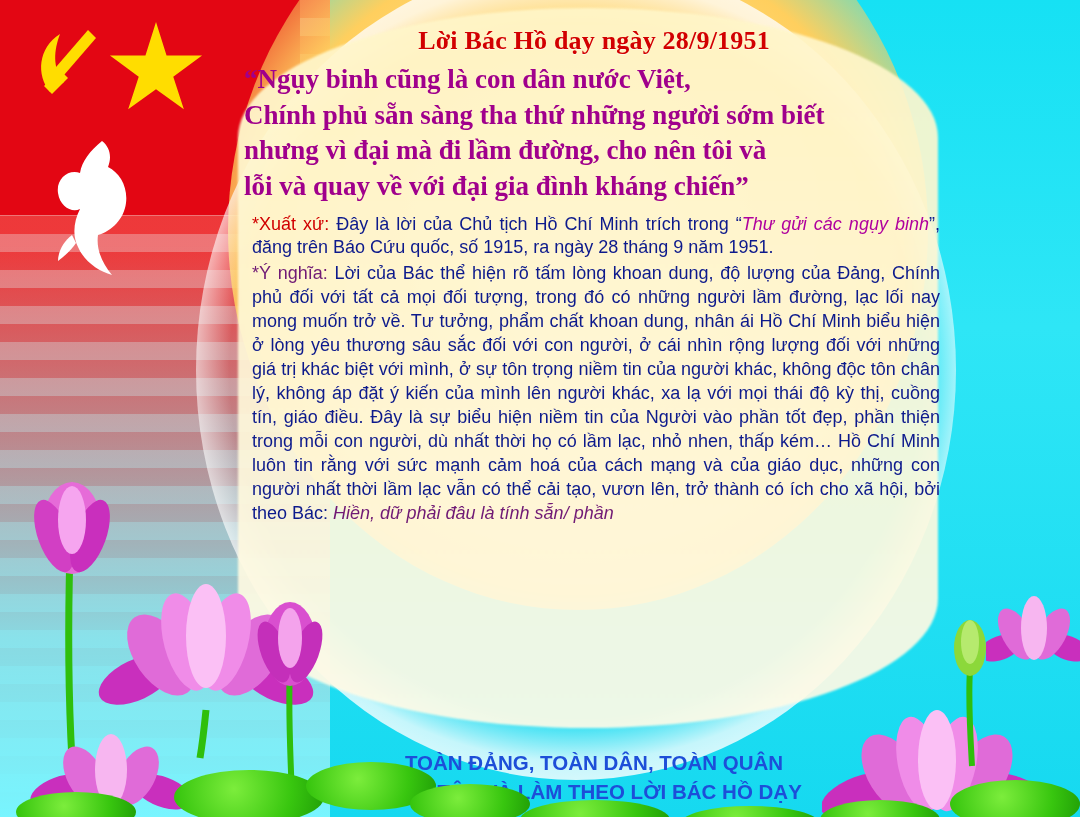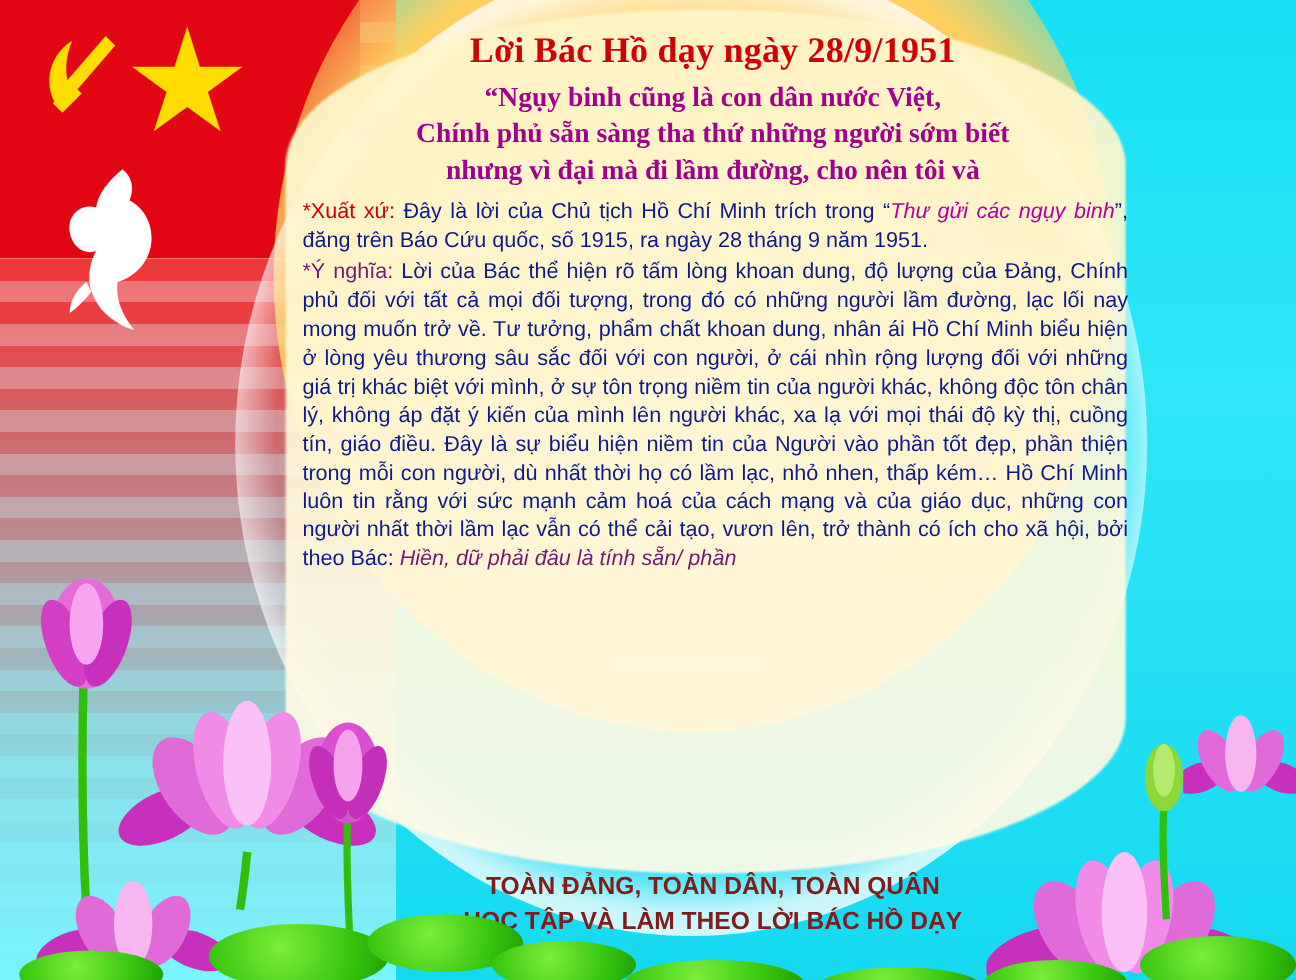--- a/index.html
+++ b/index.html
@@ -108,32 +108,31 @@
     left: 238px;
     top: 18px;
     width: 712px;
   }
 
   .headline {
     text-align: center;
     color: #d20000;
     font-family: "Liberation Serif", serif;
     font-weight: bold;
-    font-size: 30px;
+    font-size: 26px;
     letter-spacing: 0.2px;
     margin: 8px 0 6px 0;
     text-shadow: 0 1px 0 rgba(255,255,255,0.6);
   }
 
   .quote {
-    text-align: center;
     color: #a0008c;
     font-family: "Liberation Serif", serif;
     font-weight: bold;
-    font-size: 23px;
+    font-size: 27px;
     line-height: 1.32;
     padding: 0 6px;
     margin-bottom: 8px;
   }
 
   .body-block {
     color: #0d1a8c;
     font-family: "Liberation Sans", sans-serif;
     font-weight: normal;
     font-size: 18px;
@@ -155,24 +154,24 @@
   }
   .para-meaning { text-align: justify; }
   .para-bac {
     text-align: center;
     margin-top: 4px;
   }
 
   .slogan {
     position: absolute;
     left: 238px;
-    top: 724px;
+    top: 748px;
     width: 712px;
     text-align: center;
-    color: #7f1d1d;
+    color: #1d4ed8;
     font-family: "Liberation Sans", sans-serif;
     font-weight: bold;
     font-size: 20.5px;
     line-height: 1.42;
   }
 
   
   .lotus-layer { position: absolute; inset: 0; pointer-events: none; }
   .pad {
     position: absolute;
@@ -209,20 +208,21 @@
   <div class="card"></div>
 
   <div class="content">
 
     <div class="headline">Lời Bác Hồ dạy ngày 28/9/1951</div>
 
     <div class="quote">
       <div>“Ngụy binh cũng là con dân nước Việt,</div>
       <div>Chính phủ sẵn sàng tha thứ những người sớm biết</div>
       <div>nhưng vì đại mà đi lầm đường, cho nên tôi và</div>
+      <div>lỗi và quay về với đại gia đình kháng chiến”</div>
     </div>
 
     <div class="body-block">
       <p><span class="lbl-origin">*Xuất xứ:</span><span> Đây là lời của Chủ tịch Hồ Chí Minh trích trong “</span><span class="it-purple">Thư gửi các ngụy binh</span><span>”, đăng trên Báo Cứu quốc, số 1915, ra ngày 28 tháng 9 năm 1951.</span></p>
 
       <p class="para-meaning"><span class="lbl-meaning">*Ý nghĩa:</span><span> Lời của Bác thể hiện rõ tấm lòng khoan dung, độ lượng của Đảng, Chính phủ đối với tất cả mọi đối tượng, trong đó có những người lầm đường, lạc lối nay mong muốn trở về. Tư tưởng, phẩm chất khoan dung, nhân ái Hồ Chí Minh biểu hiện ở lòng yêu thương sâu sắc đối với con người, ở cái nhìn rộng lượng đối với những giá trị khác biệt với mình, ở sự tôn trọng niềm tin của người khác, không độc tôn chân lý, không áp đặt ý kiến của mình lên người khác, xa lạ với mọi thái độ kỳ thị, cuồng tín, giáo điều. Đây là sự biểu hiện niềm tin của Người vào phần tốt đẹp, phần thiện trong mỗi con người, dù nhất thời họ có lầm lạc, nhỏ nhen, thấp kém… Hồ Chí Minh luôn tin rằng với sức mạnh cảm hoá của cách mạng và của giáo dục, những con người nhất thời lầm lạc vẫn có thể cải tạo, vươn lên, trở thành có ích cho xã hội, bởi theo Bác: </span><span class="bac-quote">Hiền, dữ phải đâu là tính sẵn/ phần</span></p>
 
     </div>
   </div>
 

